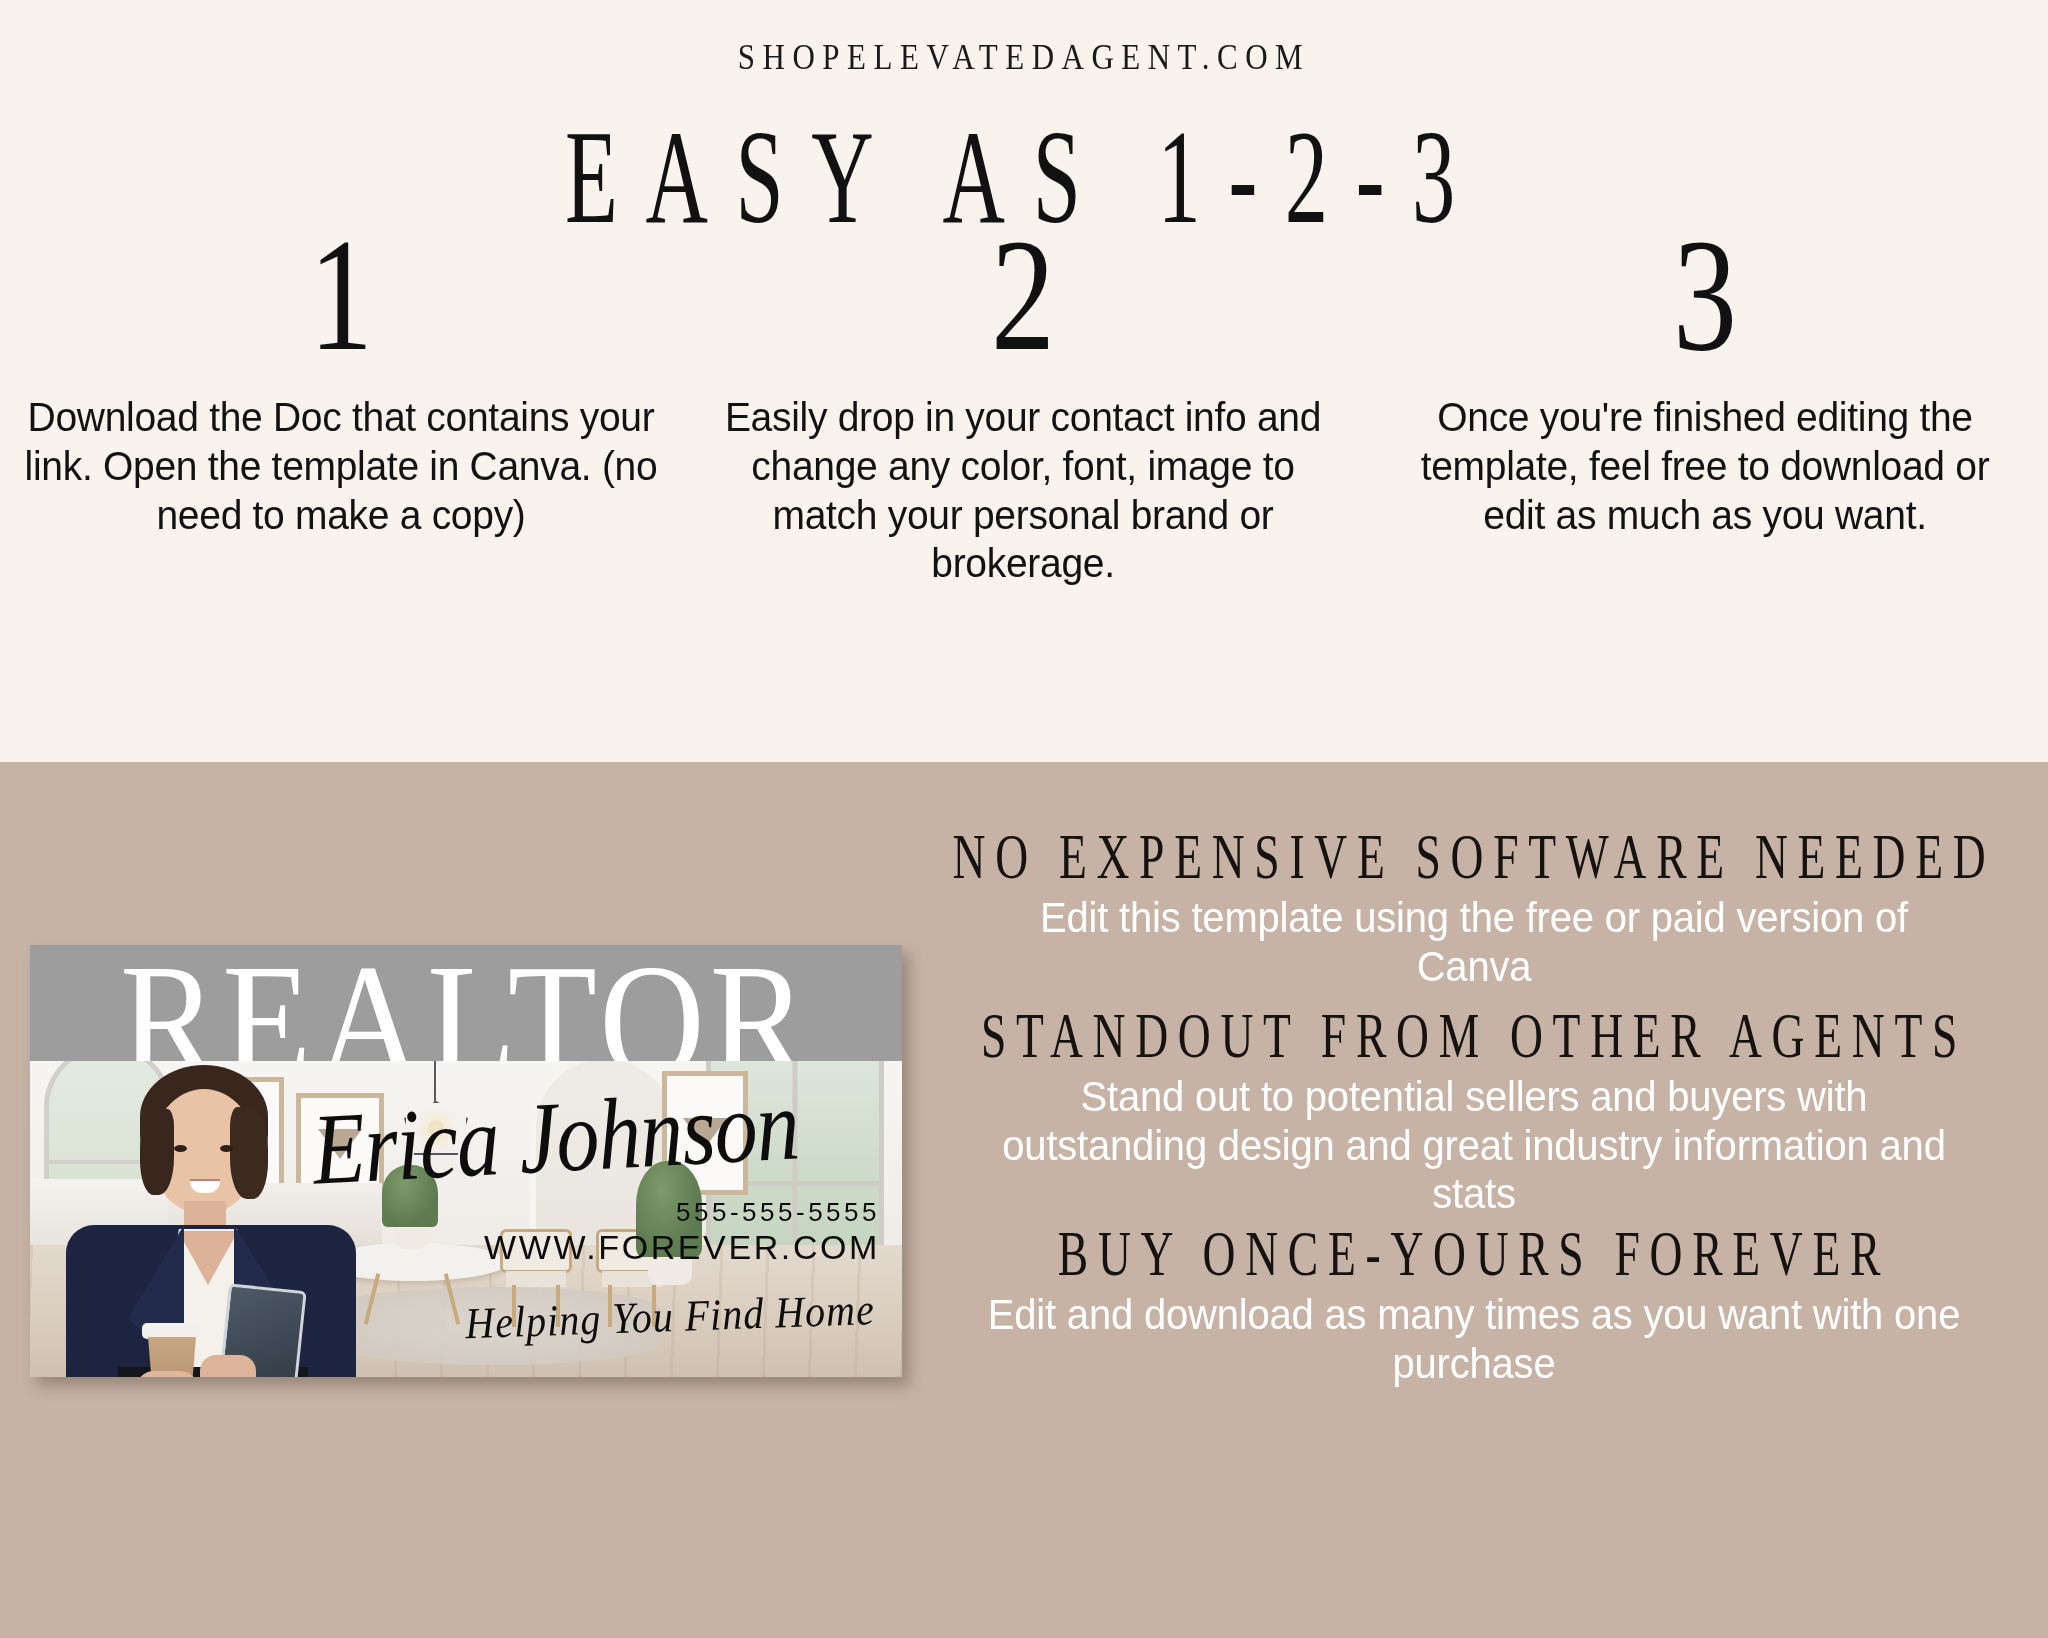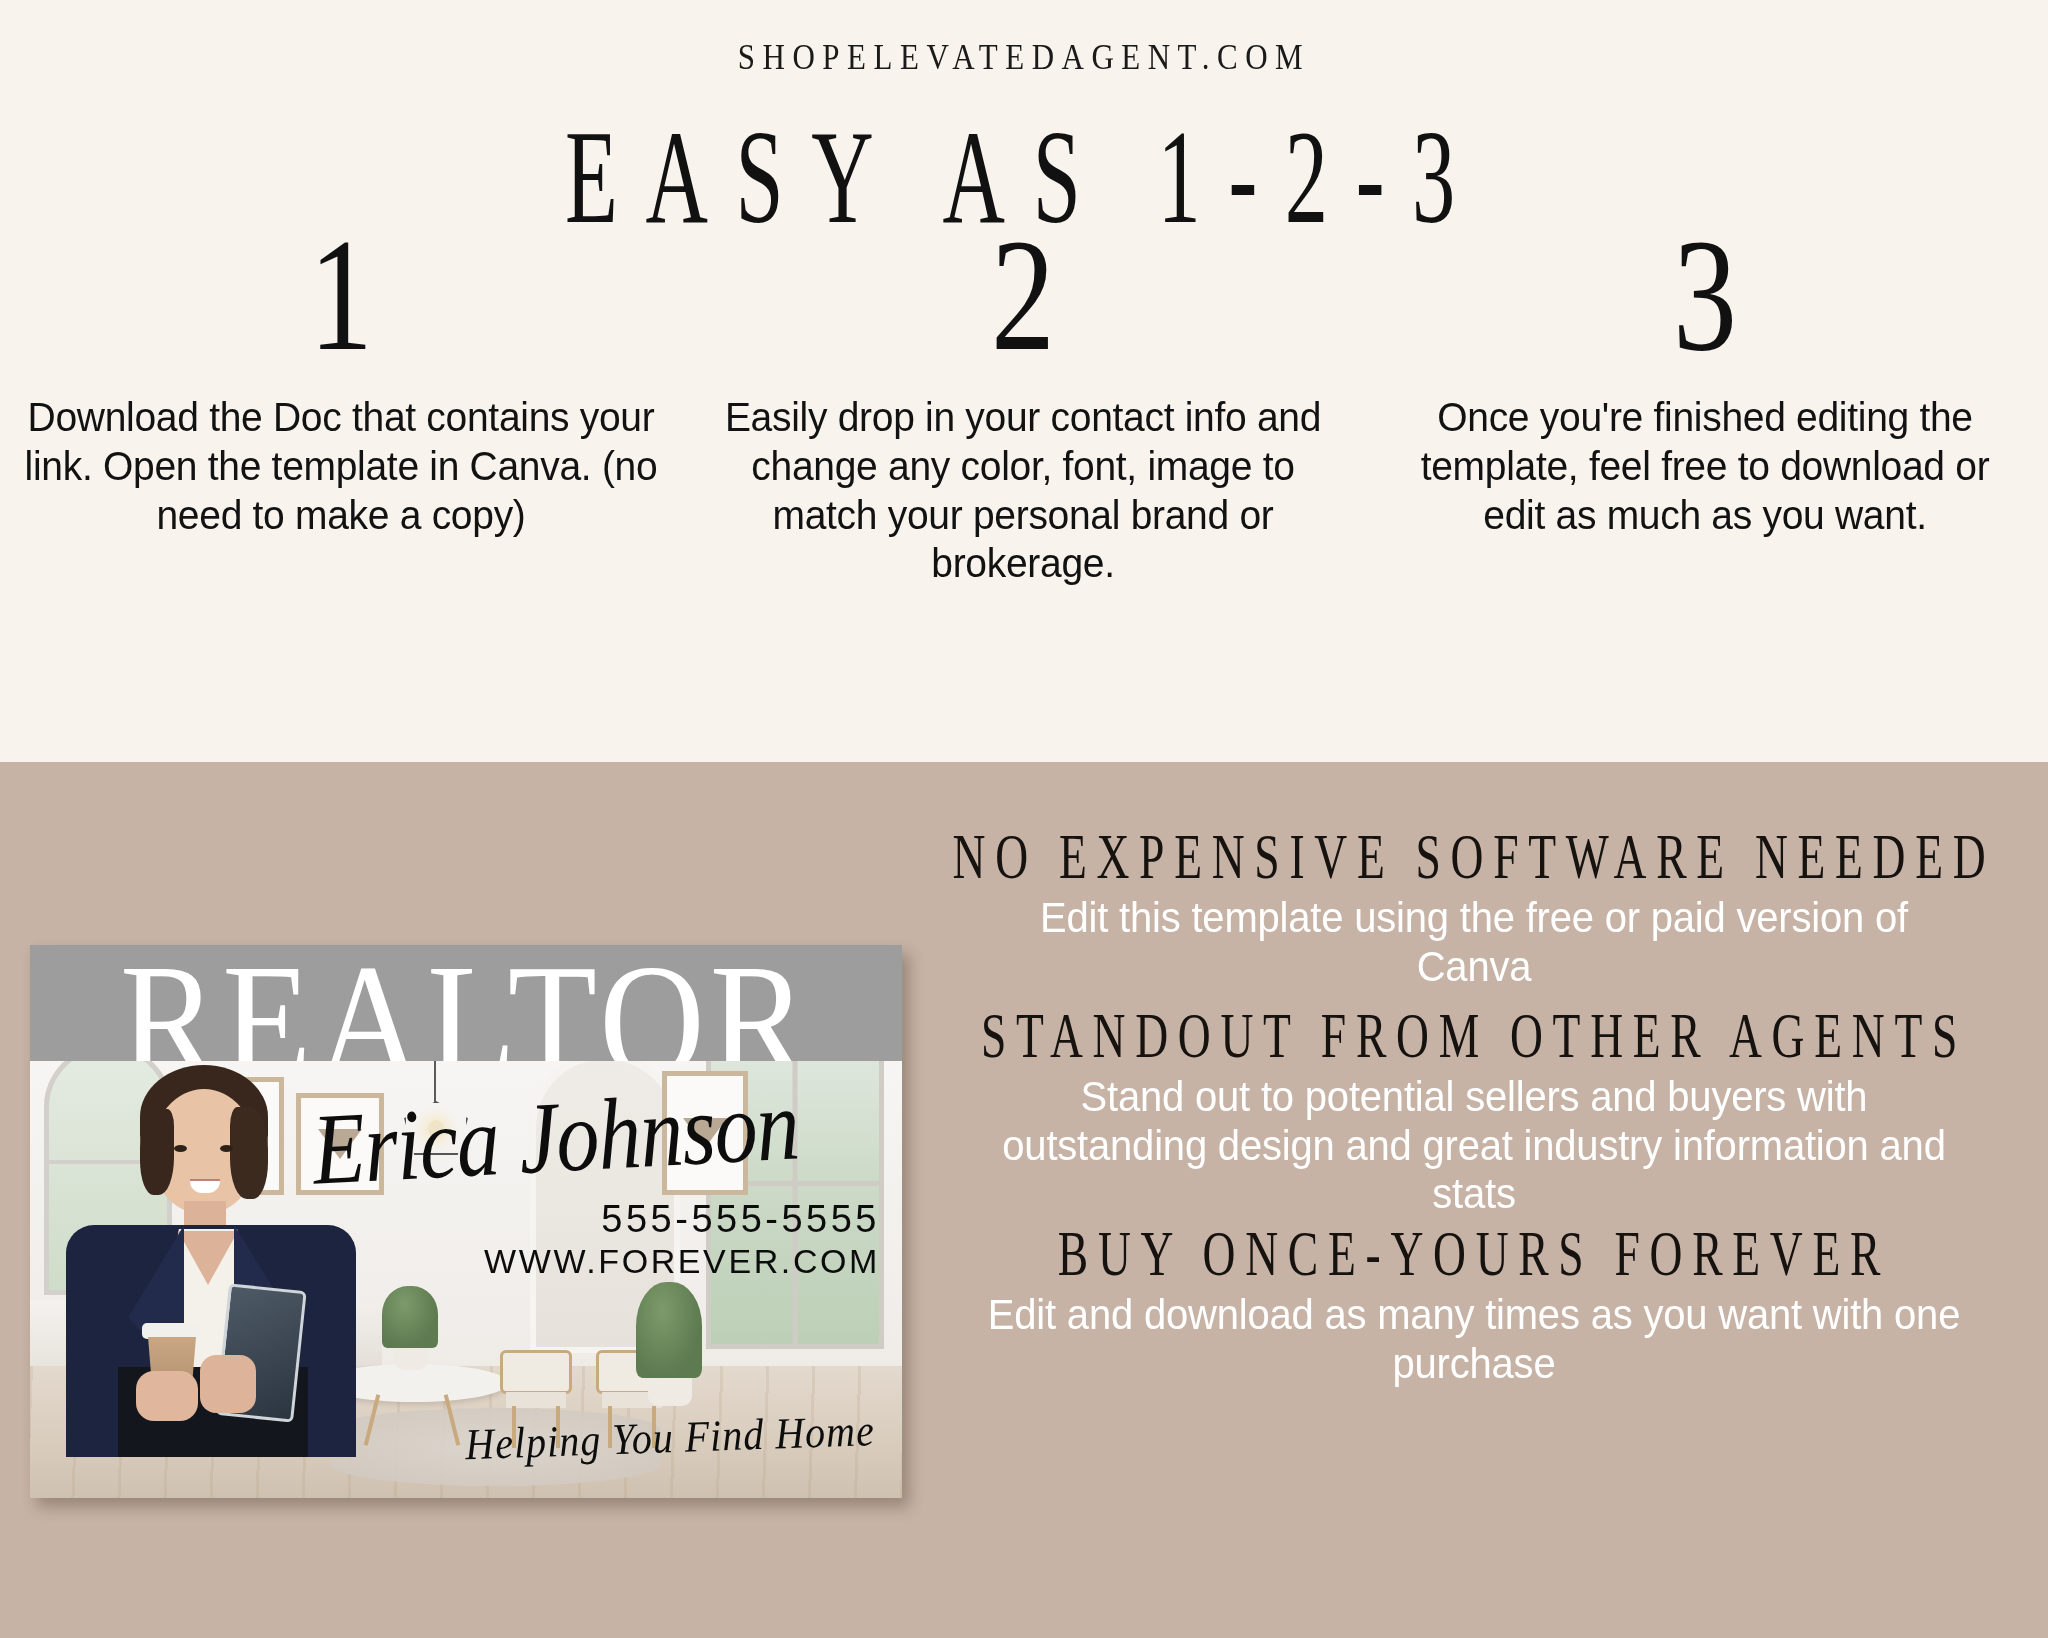--- a/index.html
+++ b/index.html
@@ -60,21 +60,21 @@
 
   
   .bottom-section {
     position:absolute; left:0; top:762px; width:2048px; height:876px;
     background:#c6b3a5;
   }
 
   
   .card-wrap {
     position:absolute; left:30px; top:183px;
-    width:872px; height:553px;
+    width:872px; height:432px;
     box-shadow:7px 9px 14px rgba(60,45,35,0.33);
     overflow:hidden;
     background:#b91c1c;
   }
   .card-photo {
     position:absolute; inset:0;
     background:
       
       linear-gradient(to bottom, rgba(160,170,160,0.0) 0%, rgba(160,170,160,0) 100%),
       linear-gradient(135deg, #f4f4f2 0%, #eceae7 45%, #e2ded9 100%);
@@ -329,21 +329,21 @@
     transform-origin:left top;
     white-space:nowrap;
   }
   .card-contact {
     position:absolute; right:22px; top:252px; width:560px;
     text-align:right;
     font-family:"Liberation Sans", sans-serif;
     color:#0c0c0c;
   }
   .card-contact .phone {
-    font-size:38px; letter-spacing:3.5px; font-weight:500; line-height:1.16;
+    font-size:26px; letter-spacing:3.5px; font-weight:500; line-height:1.16;
   }
   .card-contact .email,
   .card-contact .site {
     font-size:34px; letter-spacing:2.6px; font-weight:500; line-height:1.2;
   }
   .card-tag {
     position:absolute; right:26px; bottom:42px;
     font-family:"Liberation Serif", serif;
     font-style:italic; font-size:40px;
     color:#0d0d0d;

